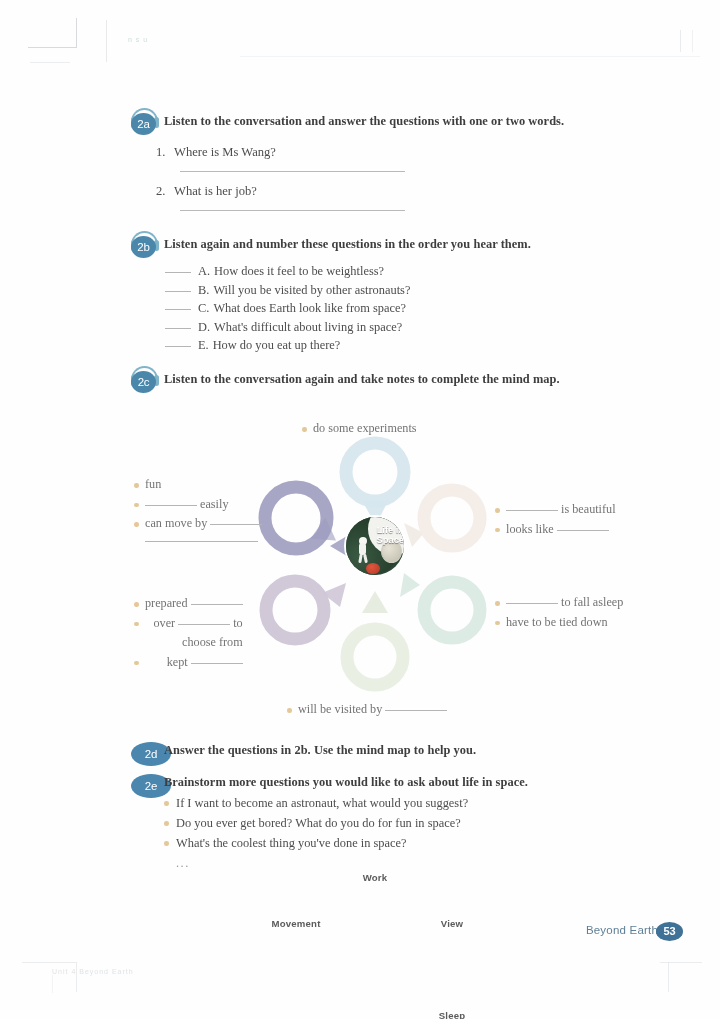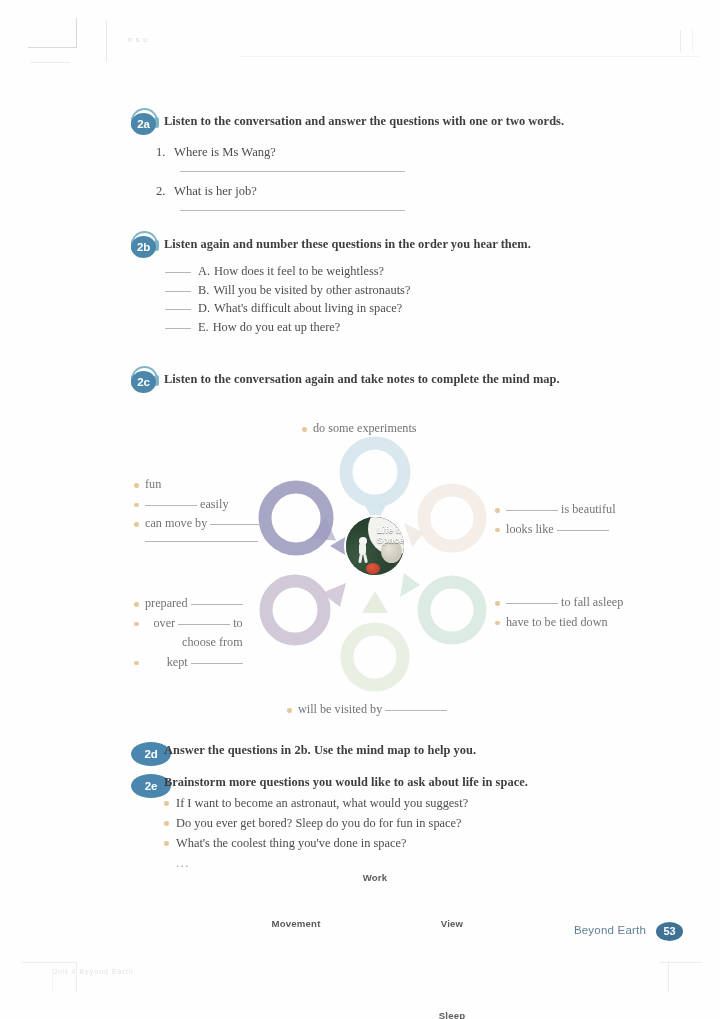--- a/index.html
+++ b/index.html
@@ -65,21 +65,21 @@
   .badge .disc {
     position: absolute;
     left: 0;
     top: 5px;
     width: 25px;
     height: 22px;
     border-radius: 50%;
     background: #4b87ab;
     color: #ffffff;
     font-family: "Liberation Sans", sans-serif;
-    font-weight: bold;
+    font-weight: normal;
     font-size: 11.5px;
     line-height: 22px;
     text-align: center;
     letter-spacing: -0.2px;
   }
   .badge.plain .disc {
     width: 40px;
     height: 24px;
     line-height: 24px;
     top: 2px;
@@ -342,21 +342,21 @@
   
   .footer {
     position: absolute;
     left: 0;
     top: 922px;
     width: 720px;
     height: 22px;
   }
   .footer-label {
     position: absolute;
-    right: 74px;
+    right: 62px;
     top: 2px;
     font-family: "Liberation Sans", sans-serif;
     font-size: 11.5px;
     color: #5f7f96;
     letter-spacing: .2px;
   }
   .footer-page {
     position: absolute;
     right: 37px;
     top: 0;
@@ -426,20 +426,23 @@
   </div>
 
   <div class="lettered" style="top:264px;">
     <div class="let-item">
       <span class="blank"></span><span class="letter">A.</span><span>How does it feel to be weightless?</span>
     </div>
     <div class="let-item">
       <span class="blank"></span><span class="letter">B.</span><span>Will you be visited by other astronauts?</span>
     </div>
     <div class="let-item">
+      <span class="blank"></span><span class="letter">C.</span><span>What does Earth look like from space?</span>
+    </div>
+    <div class="let-item">
       <span class="blank"></span><span class="letter">D.</span><span>What's difficult about living in space?</span>
     </div>
     <div class="let-item">
       <span class="blank"></span><span class="letter">E.</span><span>How do you eat up there?</span>
     </div>
   </div>
 
   <div class="section" style="top:366px;">
     <div class="badge">
       <div class="arc"></div>
@@ -575,21 +578,21 @@
 
   <div class="section" style="top:772px;">
     <div class="badge plain">
       <div class="disc">2e</div>
     </div>
     <div class="section-title" style="top:3px;">Brainstorm more questions you would like to ask about life in space.</div>
   </div>
 
   <div class="e-list" style="top:793px;">
     <div class="e-item">If I want to become an astronaut, what would you suggest?</div>
-    <div class="e-item">Do you ever get bored? Sleep do you do for fun in space?</div>
+    <div class="e-item">Do you ever get bored? What do you do for fun in space?</div>
     <div class="e-item">What's the coolest thing you've done in space?</div>
     <div class="e-ellipsis">...</div>
   </div>
 
   <div class="footer">
     <div class="footer-label">Beyond Earth</div>
     <div class="footer-page">53</div>
   </div>
 
 </div>

